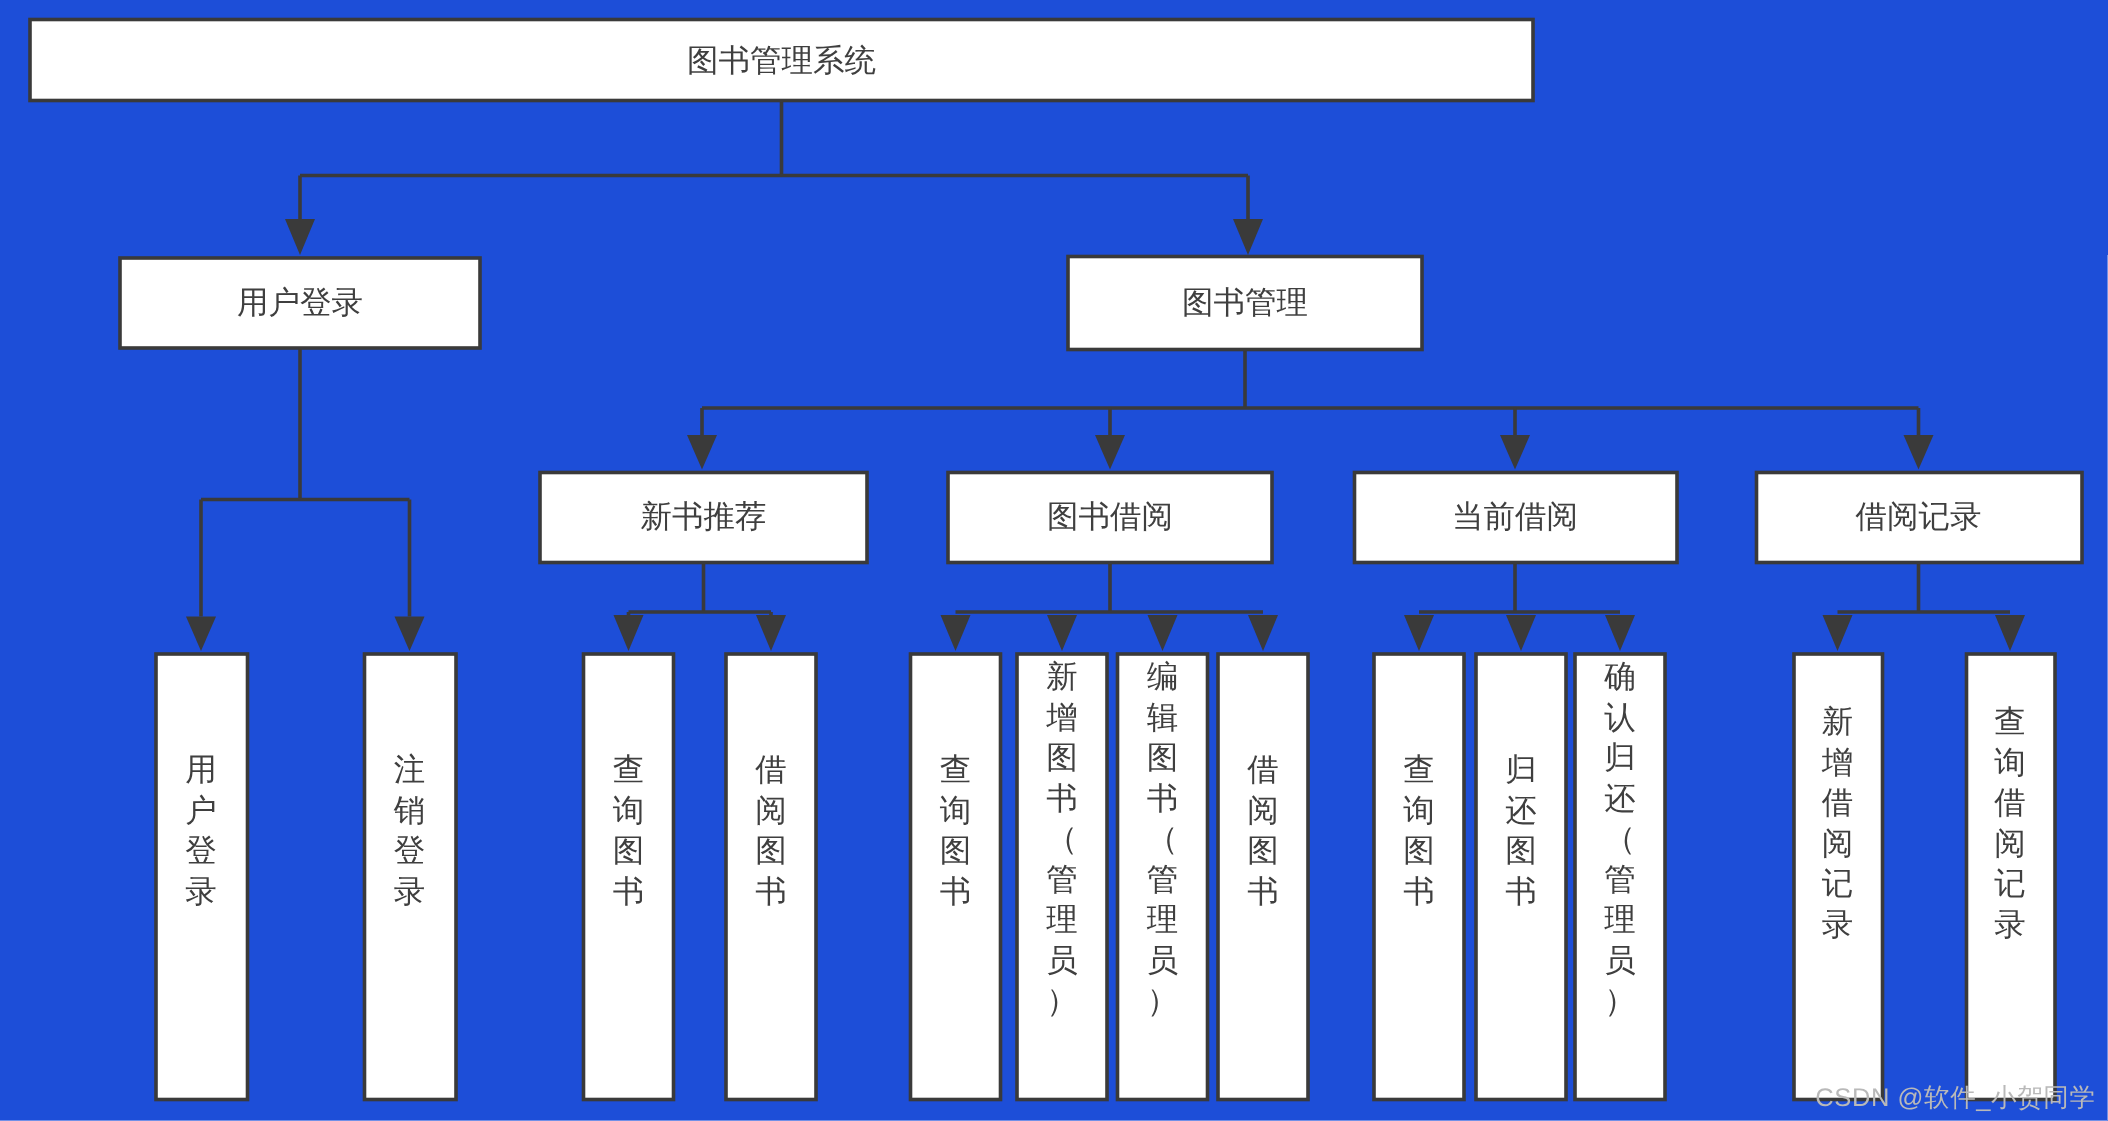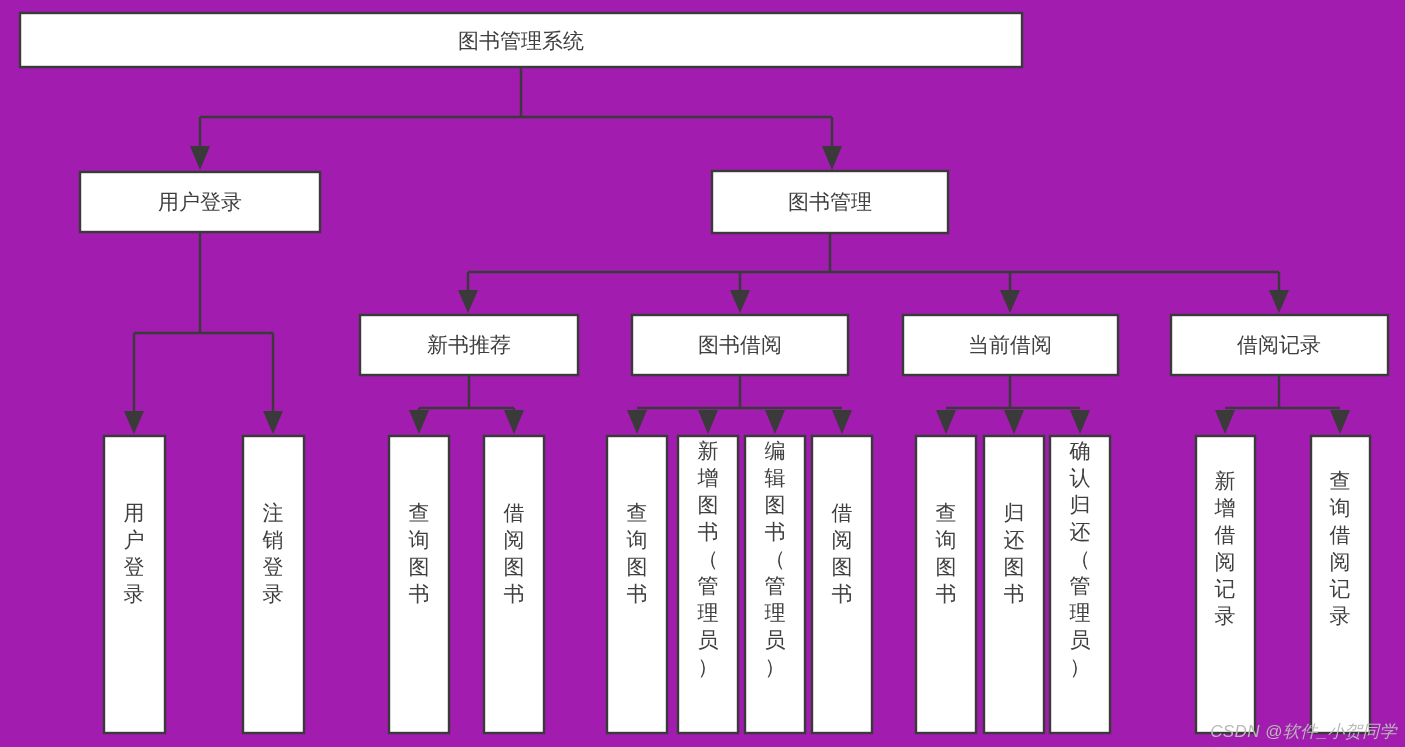--- a/index.html
+++ b/index.html
@@ -11,21 +11,21 @@
     width: 1405px;
     height: 747px;
     font-family: "Liberation Sans", "DejaVu Sans", sans-serif;
     overflow: hidden;
     position: relative;
   }
   #diagram-root {
     position: relative;
     width: 1405px;
     height: 747px;
-    background: #a21caf;
+    background: #1d4ed8;
     text-align: right;
   }
   svg.diagram-canvas {
     position: absolute;
     left: 0;
     top: 0;
     width: 1405px;
     height: 747px;
   }
   .node-box {
@@ -59,21 +59,20 @@
   .watermark {
     position: absolute;
     right: 8px;
     bottom: 4px;
     font-family: "Liberation Sans", "DejaVu Sans", sans-serif;
     font-size: 17px;
     color: #b9b9b9;
     letter-spacing: 0.4px;
     white-space: nowrap;
     user-select: none;
-    font-style: italic;
   }
 </style>
 </head>
 <body>
 
 <div id="diagram-root">
 
   <svg class="diagram-canvas" viewBox="0 0 1405 747">
 
     <g>

